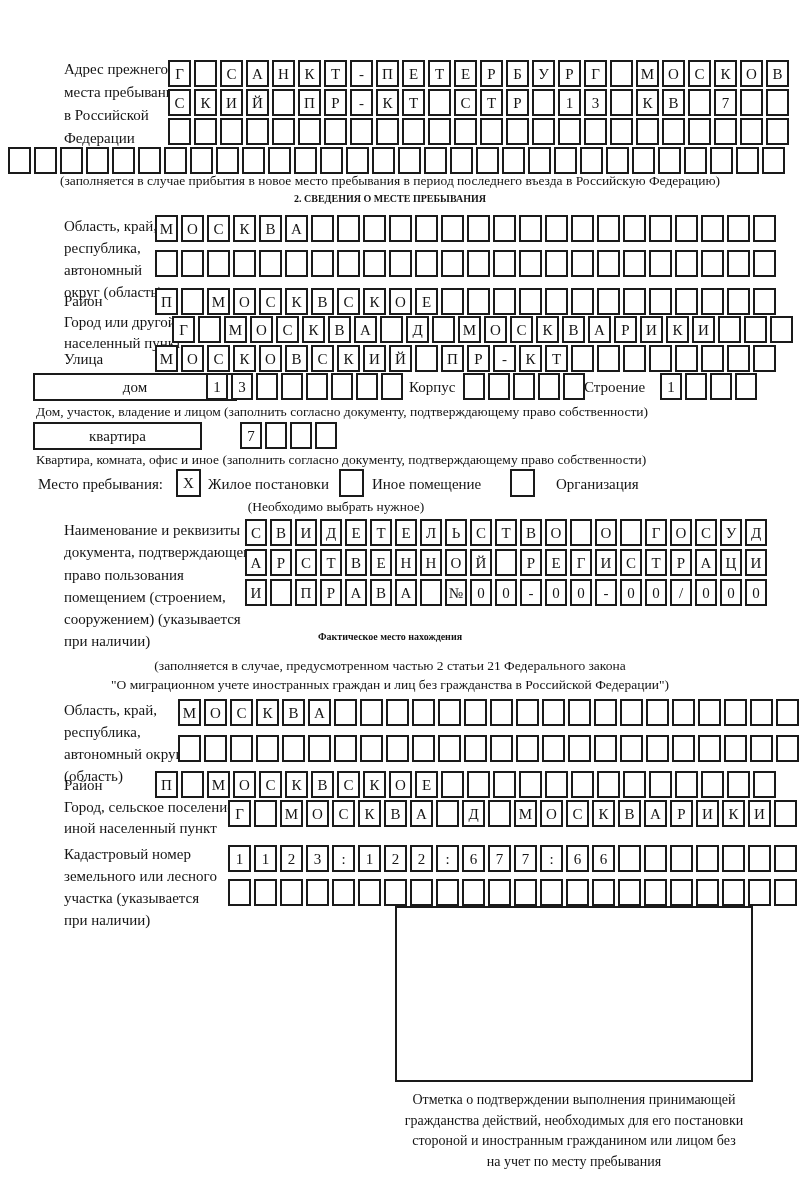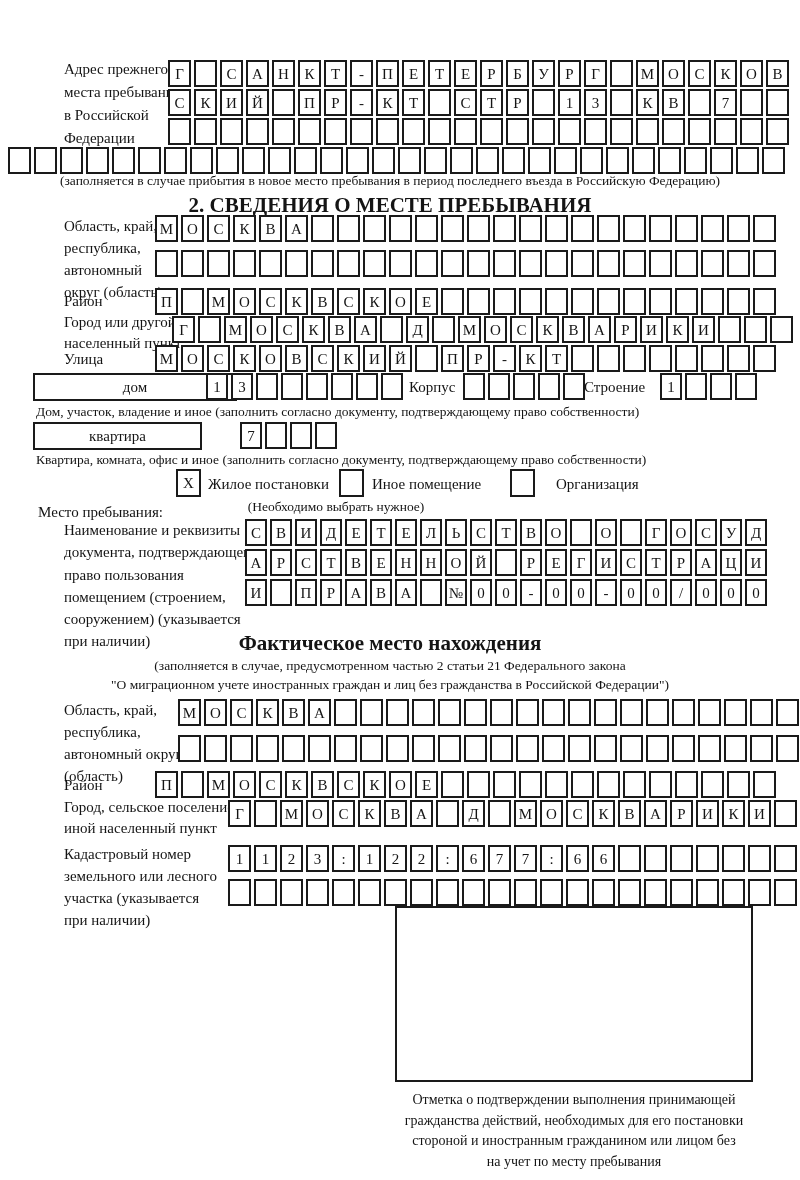--- a/index.html
+++ b/index.html
@@ -4,21 +4,21 @@
 <style>
   * { margin:0; padding:0; box-sizing:border-box; }
   body { background:#e8e8e8; font-family:"Liberation Serif","DejaVu Serif",serif; }
   .page {
     position:relative; width:800px; height:1180px; margin:0 auto;
     background:#ffffff; color:#141414; overflow:hidden;
   }
   .lbl { position:absolute; font-size:15px; line-height:22px; white-space:nowrap; }
   .cap { position:absolute; font-size:13.5px; white-space:nowrap; }
   .center { left:0; width:780px; text-align:center; white-space:nowrap; }
-  .title { position:absolute; font-size:21px; font-weight:bold; }
+  .title { position:absolute; font-size:10px; font-weight:bold; }
   .cellrow { position:absolute; display:flex; gap:3px; }
   .cell {
     flex:none; width:23px; height:27px; border:2px solid #1a1a1a; background:#fff;
     display:flex; align-items:center; justify-content:center;
     font-size:15px; padding-top:1px;
   }
   .sm .cell { width:22px; }
   .checkbox {
     position:absolute; width:25px; height:28px; border:2px solid #1a1a1a;
     display:flex; align-items:center; justify-content:center; font-size:15px; background:#fff;
@@ -324,32 +324,32 @@
       <span class="cell"></span>
       <span class="cell"></span>
     </div>
   <div class="lbl" style="left:584px; top:376px;">Строение</div>
   <div class="cellrow sm" style="left:660px; top:373px;">
       <span class="cell">1</span>
       <span class="cell"></span>
       <span class="cell"></span>
       <span class="cell"></span>
     </div>
-  <div class="cap" style="left:36px; top:404px;">Дом, участок, владение и иное (заполнить согласно документу, подтверждающему право собственности)</div>
+  <div class="cap" style="left:36px; top:404px;">Дом, участок, владение и лицом (заполнить согласно документу, подтверждающему право собственности)</div>
 
   <div class="widebox" style="left:33px; top:422px; width:169px;">квартира</div>
   <div class="cellrow sm" style="left:240px; top:422px;">
       <span class="cell">7</span>
       <span class="cell"></span>
       <span class="cell"></span>
       <span class="cell"></span>
     </div>
   <div class="cap" style="left:36px; top:452px;">Квартира, комната, офис и иное (заполнить согласно документу, подтверждающему право собственности)</div>
 
-  <div class="lbl" style="left:38px; top:501px;">Место пребывания:</div>
+  <div class="lbl" style="left:38px; top:473px;">Место пребывания:</div>
   <div class="checkbox" style="left:176px; top:469px;">X</div>
   <div class="lbl" style="left:208px; top:473px;">Жилое постановки</div>
   <div class="checkbox" style="left:339px; top:469px;"></div>
   <div class="lbl" style="left:372px; top:473px;">Иное помещение</div>
   <div class="checkbox" style="left:510px; top:469px;"></div>
   <div class="lbl" style="left:556px; top:473px;">Организация</div>
   <div class="cap" style="left:120px; top:499px; width:432px; text-align:center;">(Необходимо выбрать нужное)</div>
 
   <div class="lbl" style="left:64px; top:519px; line-height:22.3px;">
     <div>Наименование и реквизиты</div>

